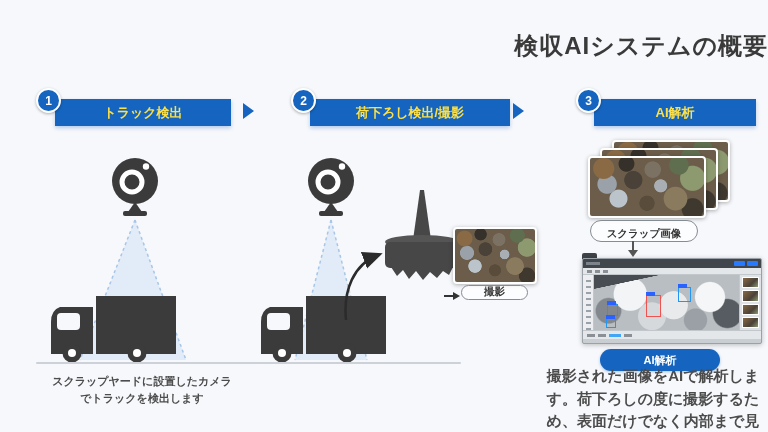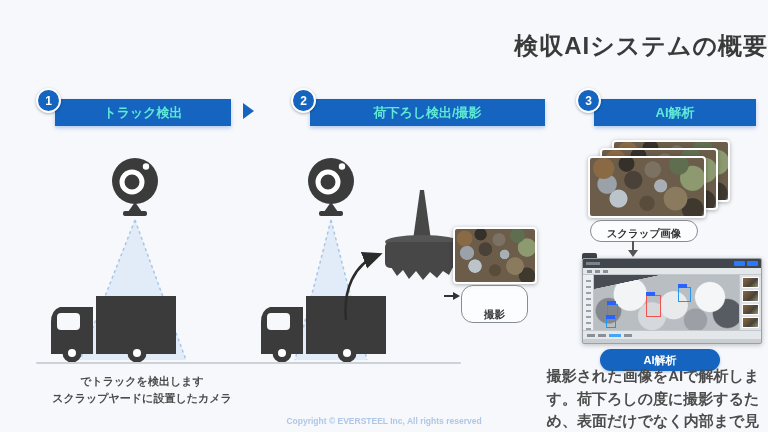--- a/index.html
+++ b/index.html
@@ -3,21 +3,21 @@
 <meta charset="utf-8">
 <style>
   *{margin:0;padding:0;box-sizing:border-box}
   html,body{background:#e9e9e9}
   body{font-family:"Liberation Sans","DejaVu Sans",sans-serif}
   .slide{position:relative;width:768px;height:432px;background:#f7f8fb;overflow:hidden;margin:0 auto}
 
   .title{position:absolute;top:30px;left:0;width:100%;text-align:right;
          font-size:24px;font-weight:bold;color:#3a3a3a;letter-spacing:1px}
 
-  .banner{position:absolute;height:27px;background:#1565c0;color:#5eead4;font-weight:bold;
+  .banner{position:absolute;height:27px;background:#1565c0;color:#fde047;font-weight:bold;
           font-size:13px;display:flex;align-items:center;justify-content:center;
           box-shadow:0 2px 4px rgba(21,101,192,.3)}
   .badge{position:absolute;width:25px;height:25px;border-radius:50%;background:#1565c0;
          border:2.5px solid #fff;color:#fff;font-size:12px;font-weight:bold;
          display:flex;align-items:center;justify-content:center;
          box-shadow:0 1px 3px rgba(0,0,0,.3);z-index:6}
   .step-arrow{position:absolute;width:0;height:0;border-left:11px solid #1565c0;
               border-top:8px solid transparent;border-bottom:8px solid transparent}
 
   .caption{position:absolute;font-size:11px;font-weight:bold;color:#4c4c4c;
@@ -132,30 +132,30 @@
     <path d="M14,13 H47 V60 H5 V28 Q5,16 14,13 Z" fill="#3b3b3b"></path>
     <rect x="11" y="19" width="23" height="17" rx="4" fill="#f7f8fb"></rect>
     <circle cx="26" cy="59" r="9.5" fill="#3b3b3b"></circle>
       <circle cx="26" cy="59" r="4" fill="#fff"></circle>
     <circle cx="91" cy="59" r="9.5" fill="#3b3b3b"></circle>
       <circle cx="91" cy="59" r="4" fill="#fff"></circle>
   </svg>
   <div class="ground" style="left:36px;top:362px;width:212px"></div>
 
   <div class="caption" style="left:20px;top:373px;width:244px">
+    <div>スクラップヤードに設置したカメラ</div>
     <div>でトラックを検出します</div>
-    <div>スクラップヤードに設置したカメラ</div>
   </div>
 
   <div class="step-arrow" style="left:243px;top:103px"></div>
 
   <div class="badge" style="left:291px;top:88px">
     <span>2</span>
   </div>
-  <div class="banner" style="left:310px;top:99px;width:235px">
+  <div class="banner" style="left:310px;top:99px;width:200px">
     <span>荷下ろし検出/撮影</span>
   </div>
 
   <svg class="icon-svg" style="left:293px;top:218px" width="76" height="144" viewBox="0 0 76 144">
     <polygon points="38,2 2,142 74,142" fill="#dce9f8" opacity="0.8"></polygon>
     <path d="M38,2 L2,142" stroke="#a8c6e8" stroke-width="1.5" stroke-dasharray="3 3" fill="none"></path>
     <path d="M38,2 L74,142" stroke="#a8c6e8" stroke-width="1.5" stroke-dasharray="3 3" fill="none"></path>
   </svg>
 
   <svg class="icon-svg" style="left:303px;top:156px" width="56" height="62" viewBox="0 0 56 62">
@@ -192,21 +192,21 @@
     <rect x="2" y="54" width="74" height="26" rx="5" fill="#474747"></rect>
     <polygon points="8,79 14,88 20,82 26,91 33,83 40,92 47,84 54,90 60,83 66,87 70,79" fill="#474747"></polygon>
   </svg>
 
   <div class="scrap-photo" style="left:453px;top:227px;width:84px;height:57px"></div>
 
   <div class="mini-arrow" style="left:444px;top:292px">
     <div class="line"></div>
       <div class="head"></div>
   </div>
-  <div class="pill" style="left:461px;top:285px;width:67px;height:38px">
+  <div class="pill" style="left:461px;top:285px;width:67px;height:15px">
     <span>撮影</span>
   </div>
 
 
   <div class="step-arrow" style="left:513px;top:103px"></div>
 
   <div class="badge" style="left:576px;top:88px">
     <span>3</span>
   </div>
   <div class="banner" style="left:594px;top:99px;width:162px">
@@ -272,15 +272,14 @@
   </div>
 
   <div class="btn-blue" style="left:600px;top:349px;width:120px;height:22px">
     <span>AI解析</span>
   </div>
 
   <div class="caption" style="left:540px;top:365px;width:226px;font-size:15px">
     <span>撮影された画像をAIで解析します。荷下ろしの度に撮影するため、表面だけでなく内部まで見て判定を行います。</span>
   </div>
 
-  <div class="copyright">Copyright © EVERSTEEL Inc, All rights reserved</div>
 
 </div>
 
 </body></html>

